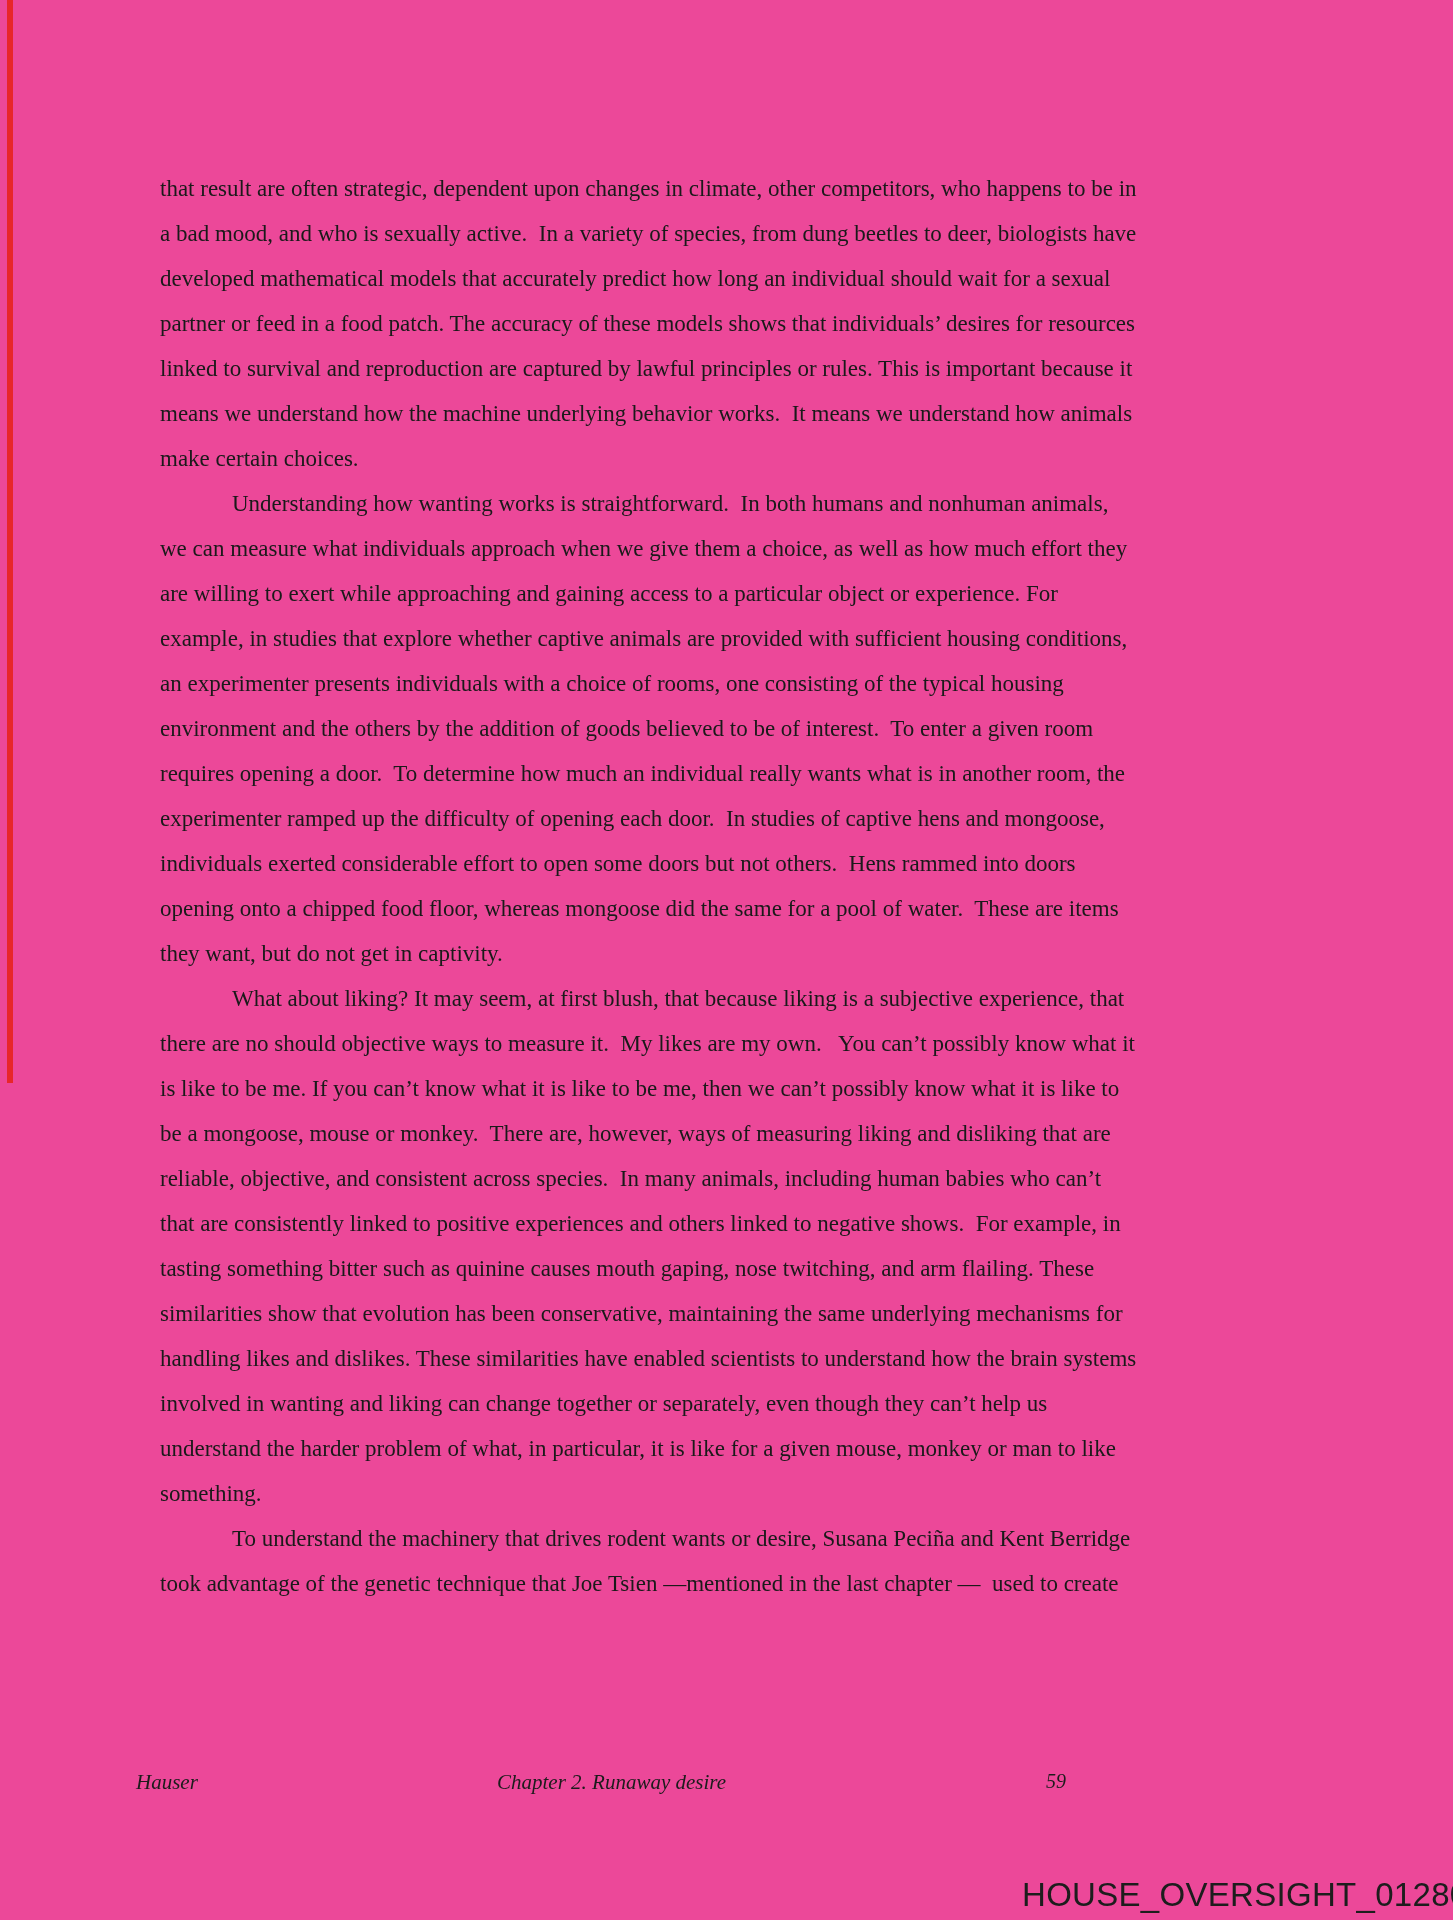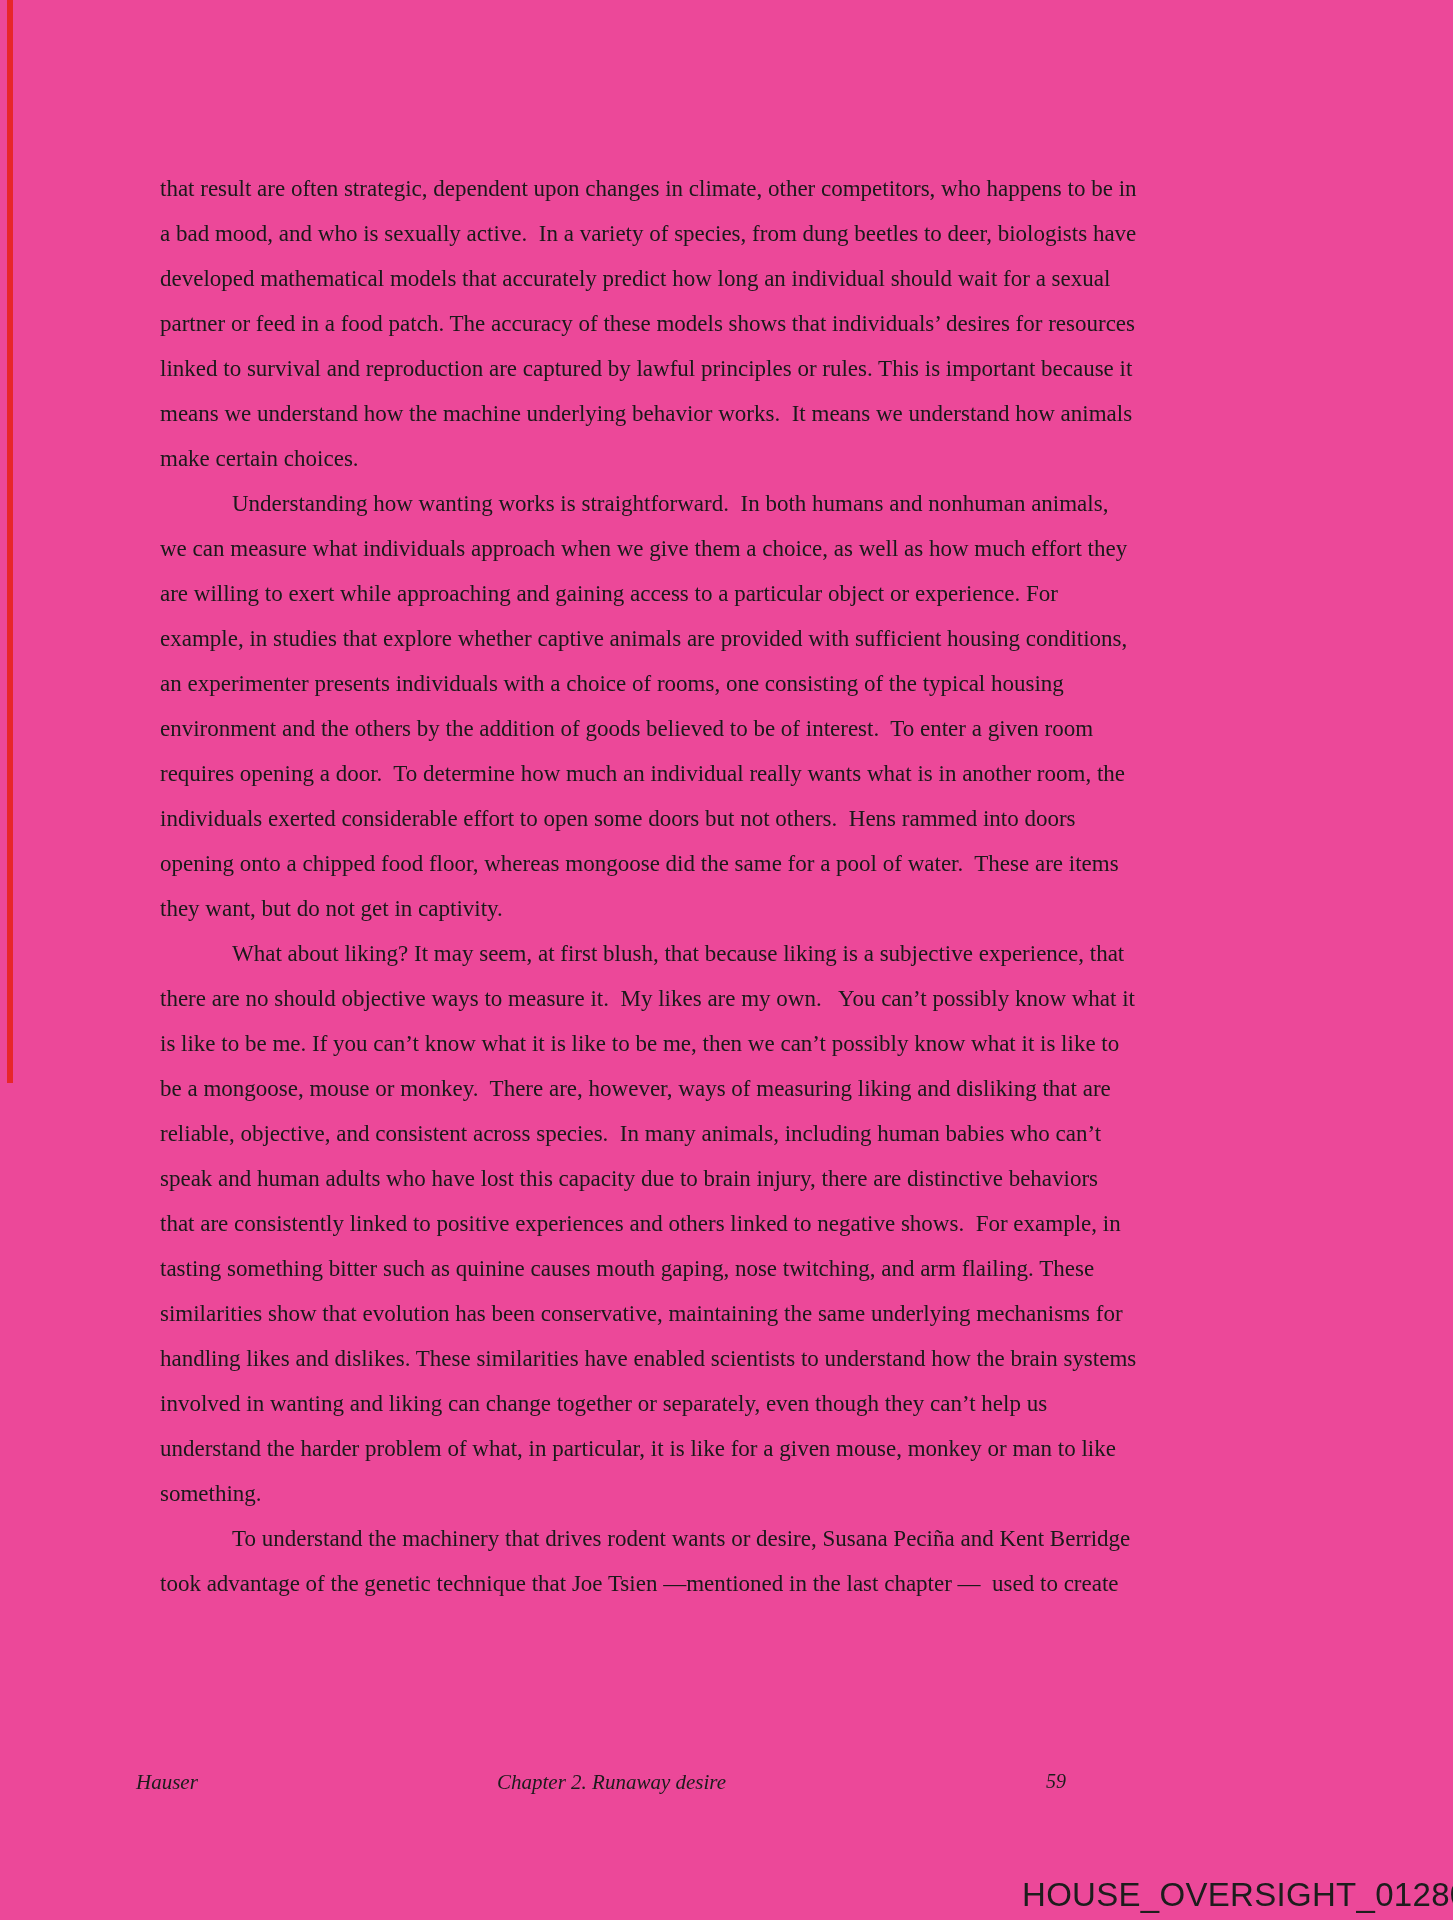--- a/index.html
+++ b/index.html
@@ -77,29 +77,29 @@
       <div class="line">linked to survival and reproduction are captured by lawful principles or rules. This is important because it</div>
       <div class="line">means we understand how the machine underlying behavior works.  It means we understand how animals</div>
       <div class="line">make certain choices.</div>
       <div class="line indent">Understanding how wanting works is straightforward.  In both humans and nonhuman animals,</div>
       <div class="line">we can measure what individuals approach when we give them a choice, as well as how much effort they</div>
       <div class="line">are willing to exert while approaching and gaining access to a particular object or experience. For</div>
       <div class="line">example, in studies that explore whether captive animals are provided with sufficient housing conditions,</div>
       <div class="line">an experimenter presents individuals with a choice of rooms, one consisting of the typical housing</div>
       <div class="line">environment and the others by the addition of goods believed to be of interest.  To enter a given room</div>
       <div class="line">requires opening a door.  To determine how much an individual really wants what is in another room, the</div>
+      <div class="line">experimenter ramped up the difficulty of opening each door.  In studies of captive hens and mongoose,</div>
       <div class="line">individuals exerted considerable effort to open some doors but not others.  Hens rammed into doors</div>
       <div class="line">opening onto a chipped food floor, whereas mongoose did the same for a pool of water.  These are items</div>
       <div class="line">they want, but do not get in captivity.</div>
       <div class="line indent">What about liking? It may seem, at first blush, that because liking is a subjective experience, that</div>
       <div class="line">there are no should objective ways to measure it.  My likes are my own.   You can’t possibly know what it</div>
       <div class="line">is like to be me. If you can’t know what it is like to be me, then we can’t possibly know what it is like to</div>
       <div class="line">be a mongoose, mouse or monkey.  There are, however, ways of measuring liking and disliking that are</div>
       <div class="line">reliable, objective, and consistent across species.  In many animals, including human babies who can’t</div>
-      <div class="line">speak and human adults who have lost this capacity due to brain injury, there are distinctive behaviors</div>
       <div class="line">that are consistently linked to positive experiences and others linked to negative shows.  For example, in</div>
       <div class="line">tasting something bitter such as quinine causes mouth gaping, nose twitching, and arm flailing. These</div>
       <div class="line">similarities show that evolution has been conservative, maintaining the same underlying mechanisms for</div>
       <div class="line">handling likes and dislikes. These similarities have enabled scientists to understand how the brain systems</div>
       <div class="line">involved in wanting and liking can change together or separately, even though they can’t help us</div>
       <div class="line">understand the harder problem of what, in particular, it is like for a given mouse, monkey or man to like</div>
       <div class="line">something.</div>
       <div class="line indent">To understand the machinery that drives rodent wants or desire, Susana Peciña and Kent Berridge</div>
       <div class="line">took advantage of the genetic technique that Joe Tsien —mentioned in the last chapter —  used to create</div>
     </div>

